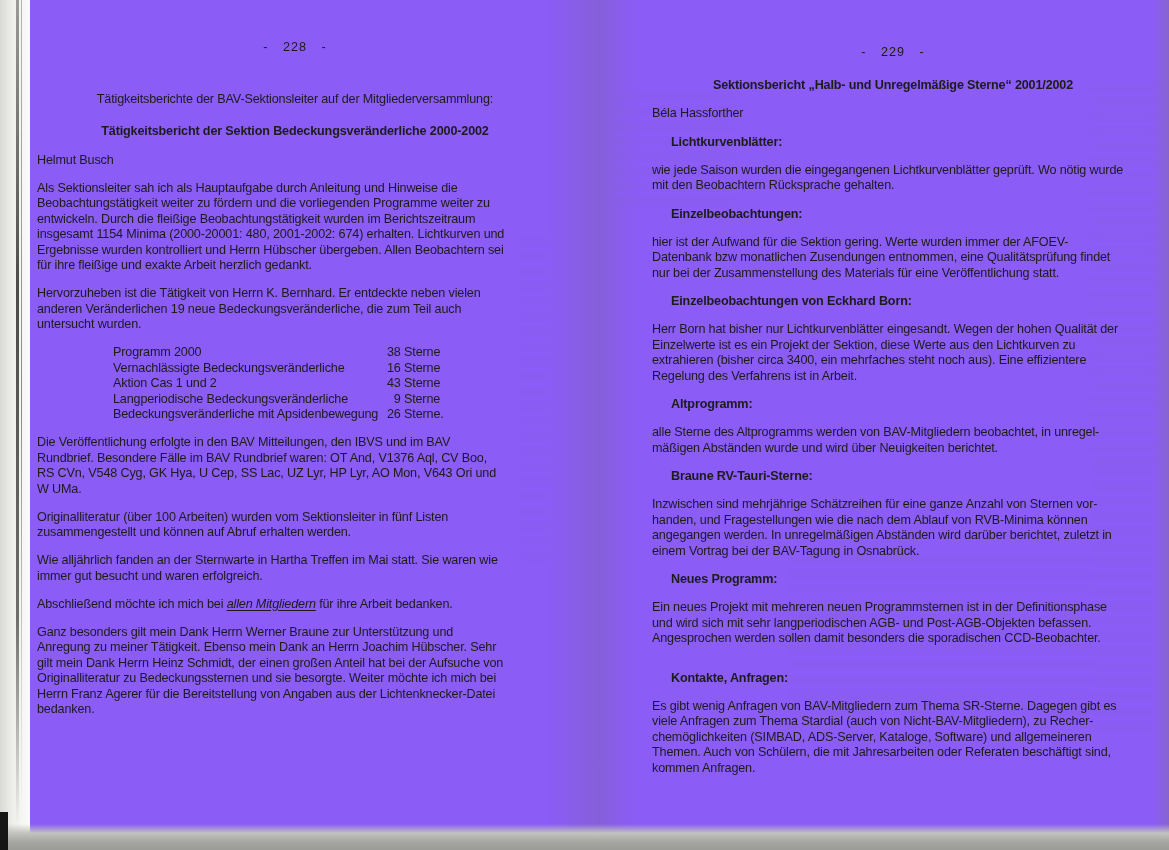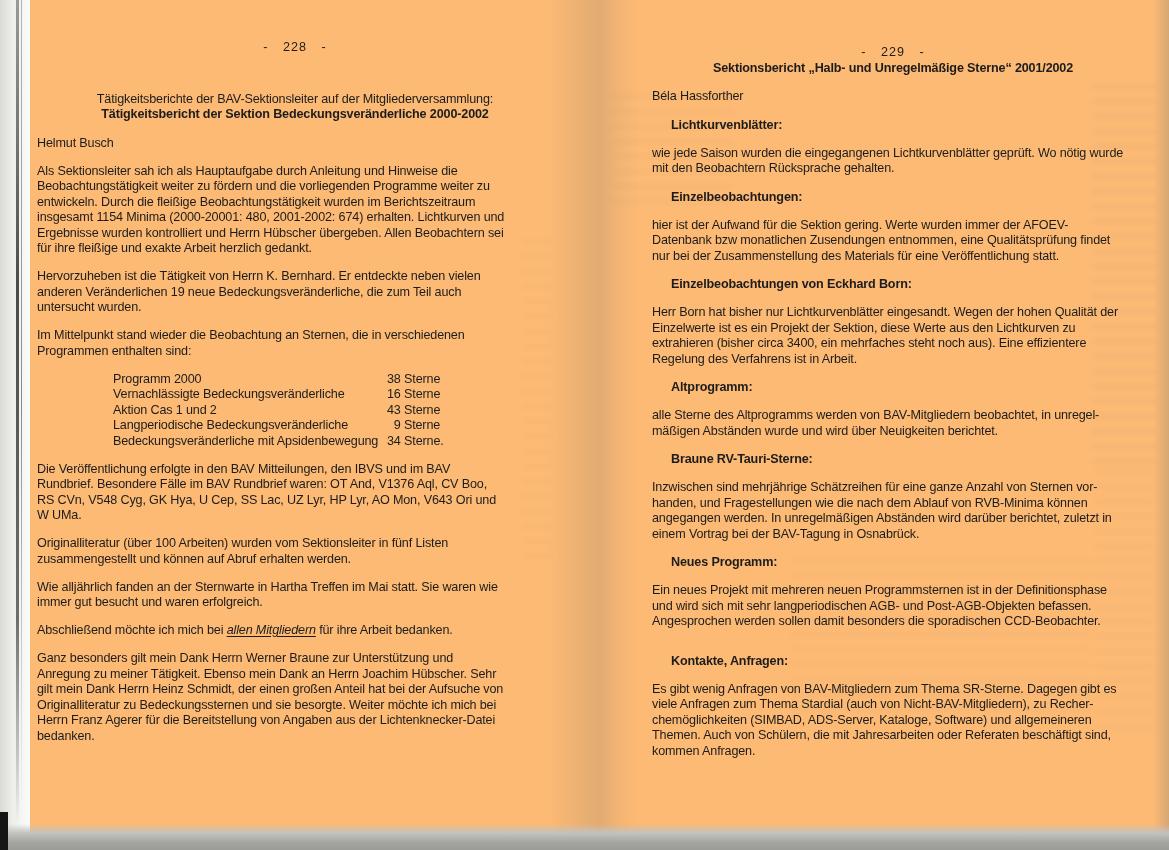--- a/index.html
+++ b/index.html
@@ -4,21 +4,21 @@
 <style>
   html, body {
     margin: 0; padding: 0;
     width: 1169px; height: 850px;
     overflow: hidden;
     background: #f4f4f2;
     font-family: "Liberation Sans", "DejaVu Sans", sans-serif;
   }
   .scan {
     position: absolute; inset: 0;
-    background: #fdba74;
+    background: #8b5cf6;
     color: #1c1c1c;
   }
   
   .binding-area {
     position: absolute; left: 0; top: 0; width: 30px; height: 100%;
     background: linear-gradient(90deg, #d9d9d6 0, #efefec 45%, #fbfbf9 100%);
   }
   .binding-line-1 {
     position: absolute; left: 16px; top: 0; width: 3px; height: 97%;
     background: linear-gradient(180deg, #9a9a97 0, #4c4c49 35%, #6e6e6b 75%, rgba(110,110,107,0) 100%);
@@ -70,20 +70,21 @@
     text-align: center;
     word-spacing: 10px;
     letter-spacing: 1px;
   }
   .page-left  .page-num { margin-top: 40px; }
   .page-right .page-num { margin-top: 45px; }
 
   .doc-title {
     text-align: center;
     font-weight: bold;
+    margin-top: 17px;
   }
   .author {
     text-align: left;
     margin-top: 13px;
   }
   .para {
     margin: 12.5px 0 0 0;
     white-space: pre-line;
   }
   .intro { margin-top: 36px; text-align: center; }
@@ -127,43 +128,41 @@
 
     <div class="para">Als Sektionsleiter sah ich als Hauptaufgabe durch Anleitung und Hinweise die
 Beobachtungstätigkeit weiter zu fördern und die vorliegenden Programme weiter zu
 entwickeln. Durch die fleißige Beobachtungstätigkeit wurden im Berichtszeitraum
 insgesamt 1154 Minima (2000-20001: 480, 2001-2002: 674) erhalten. Lichtkurven und
 Ergebnisse wurden kontrolliert und Herrn Hübscher übergeben. Allen Beobachtern sei
 für ihre fleißige und exakte Arbeit herzlich gedankt.</div>
     <div class="para">Hervorzuheben ist die Tätigkeit von Herrn K. Bernhard. Er entdeckte neben vielen
 anderen Veränderlichen 19 neue Bedeckungsveränderliche, die zum Teil auch
 untersucht wurden.</div>
-    <div class="para">Im Mittelpunkt stand wieder die Beobachtung an Sternen, die in verschiedenen
-Programmen enthalten sind:</div>
 
     <div class="star-table">
       <div class="star-row">
         <span class="star-label">Programm 2000</span>
         <span class="star-value">38 Sterne</span>
       </div>
       <div class="star-row">
         <span class="star-label">Vernachlässigte Bedeckungsveränderliche</span>
         <span class="star-value">16 Sterne</span>
       </div>
       <div class="star-row">
         <span class="star-label">Aktion Cas 1 und 2</span>
         <span class="star-value">43 Sterne</span>
       </div>
       <div class="star-row">
         <span class="star-label">Langperiodische Bedeckungsveränderliche</span>
         <span class="star-value">  9 Sterne</span>
       </div>
       <div class="star-row">
         <span class="star-label">Bedeckungsveränderliche mit Apsidenbewegung</span>
-        <span class="star-value">34 Sterne.</span>
+        <span class="star-value">26 Sterne.</span>
       </div>
     </div>
 
     <div class="para">Die Veröffentlichung erfolgte  in den BAV Mitteilungen, den IBVS und im BAV
 Rundbrief. Besondere Fälle im BAV Rundbrief waren: OT And, V1376 Aql, CV Boo,
 RS CVn, V548 Cyg, GK Hya, U Cep, SS Lac, UZ Lyr, HP Lyr, AO Mon, V643 Ori und
 W UMa.</div>
     <div class="para">Originalliteratur (über 100 Arbeiten) wurden vom Sektionsleiter in fünf Listen
 zusammengestellt und können auf Abruf erhalten werden.</div>
     <div class="para">Wie alljährlich fanden an der Sternwarte in Hartha Treffen im Mai statt. Sie waren wie

